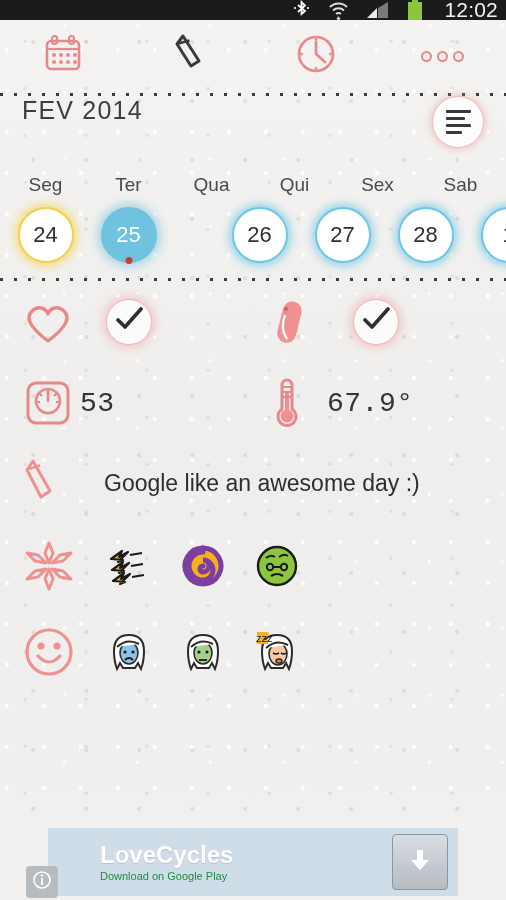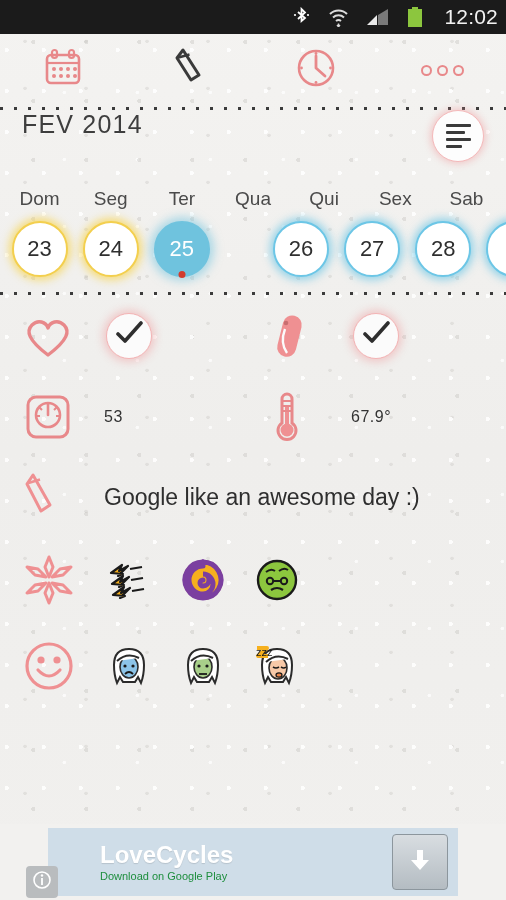--- a/index.html
+++ b/index.html
@@ -16,21 +16,21 @@
       radial-gradient(circle at 18% 22%, rgba(255,255,255,0.85) 0 2px, transparent 2px),
       radial-gradient(circle at 63% 71%, rgba(190,188,184,0.35) 0 2px, transparent 2px),
       radial-gradient(circle at 88% 38%, rgba(255,255,255,0.7) 0 1.5px, transparent 2px),
       radial-gradient(circle at 41% 88%, rgba(190,188,184,0.3) 0 1.5px, transparent 2px),
       linear-gradient(180deg, #f4f3f1 0%, #efeeec 50%, #f1f0ee 100%);
     background-size: 37px 41px, 53px 59px, 73px 67px, 61px 47px, 100% 100%;
   }
 
   
   .statusbar {
-    height: 34px; background: #1b1b1b;
+    height: 20px; background: #1b1b1b;
     display: flex; align-items: center; justify-content: flex-end;
     padding-right: 8px; gap: 18px;
   }
   .sb-icon { display: flex; align-items: center; }
   .sb-time {
     color: #f2f2f2; font-size: 21px; letter-spacing: .2px;
     font-family: "Liberation Sans", sans-serif; margin-left: 3px;
   }
 
   
@@ -130,22 +130,23 @@
   }
   .check-circle {
     width: 46px; height: 46px; border-radius: 50%;
     background: #fbfbfb;
     border: 1.5px solid #f3b3b4;
     box-shadow: 0 0 8px 3px rgba(240,150,152,0.45);
     display: flex; align-items: center; justify-content: center;
     margin-left: 26px; cursor: pointer;
   }
   .val-text {
-    font-size: 16px; color: #333; font-weight: 300; margin-left: 24px;
+    font-size: 28px; color: #333; font-weight: 300; 
     letter-spacing: .5px;
+    font-family: Liberation Mono, monospace;
   }
   .note-text {
     font-size: 23px; color: #2e2e2e; font-weight: 300; margin-left: 24px;
   }
   .chip-row { display: flex; align-items: center; gap: 28px; margin-left: 26px; }
   .chip { width: 46px; height: 46px; cursor: pointer; }
 
   
   .ad {
     position: absolute; left: 0; bottom: 0;
@@ -270,26 +271,20 @@
     <div class="summary-btn">
       <span></span>
       <span></span>
       <span></span>
       <span></span>
     </div>
   </div>
 
   <div class="week" id="week-strip">
       <div class="day-col">
-        <div class="day-name">Dom</div>
-        <div class="day-circle-wrap">
-          <div class="day-circle ring-yellow">23</div>
-        </div>
-      </div>
-      <div class="day-col">
         <div class="day-name">Seg</div>
         <div class="day-circle-wrap">
           <div class="day-circle ring-yellow">24</div>
         </div>
       </div>
       <div class="day-col">
         <div class="day-name">Ter</div>
         <div class="day-circle-wrap">
           <div class="day-circle fill-blue">25</div>
           <span class="day-dot"></span>

